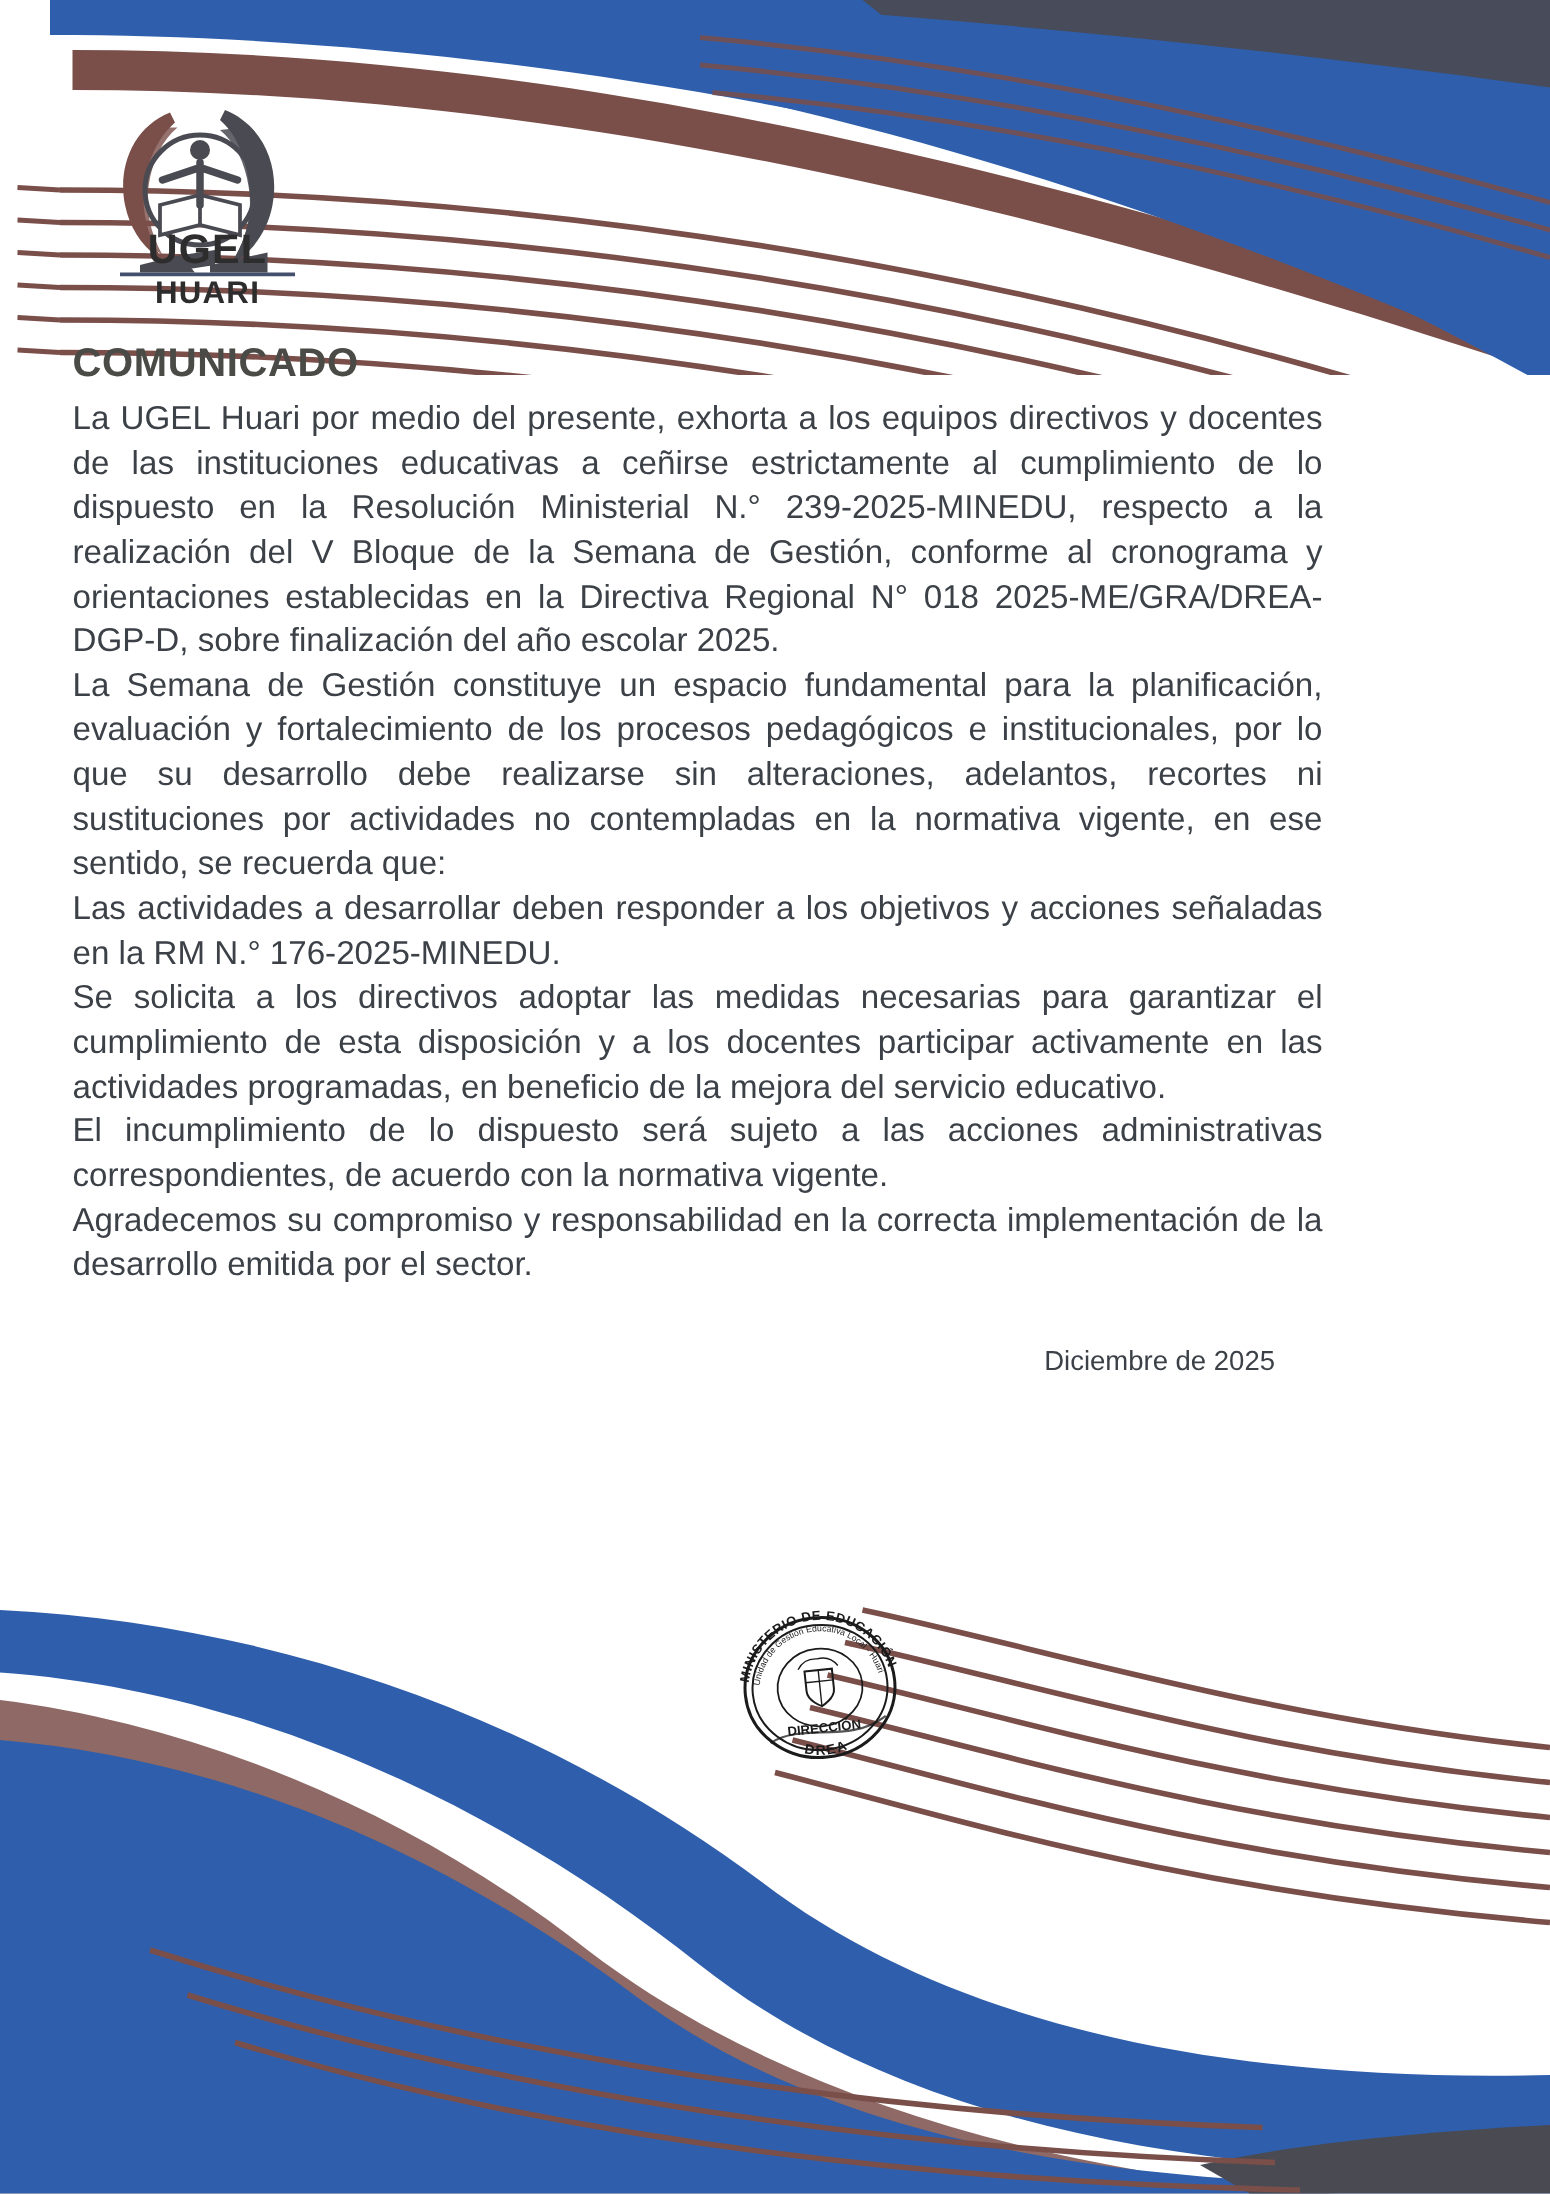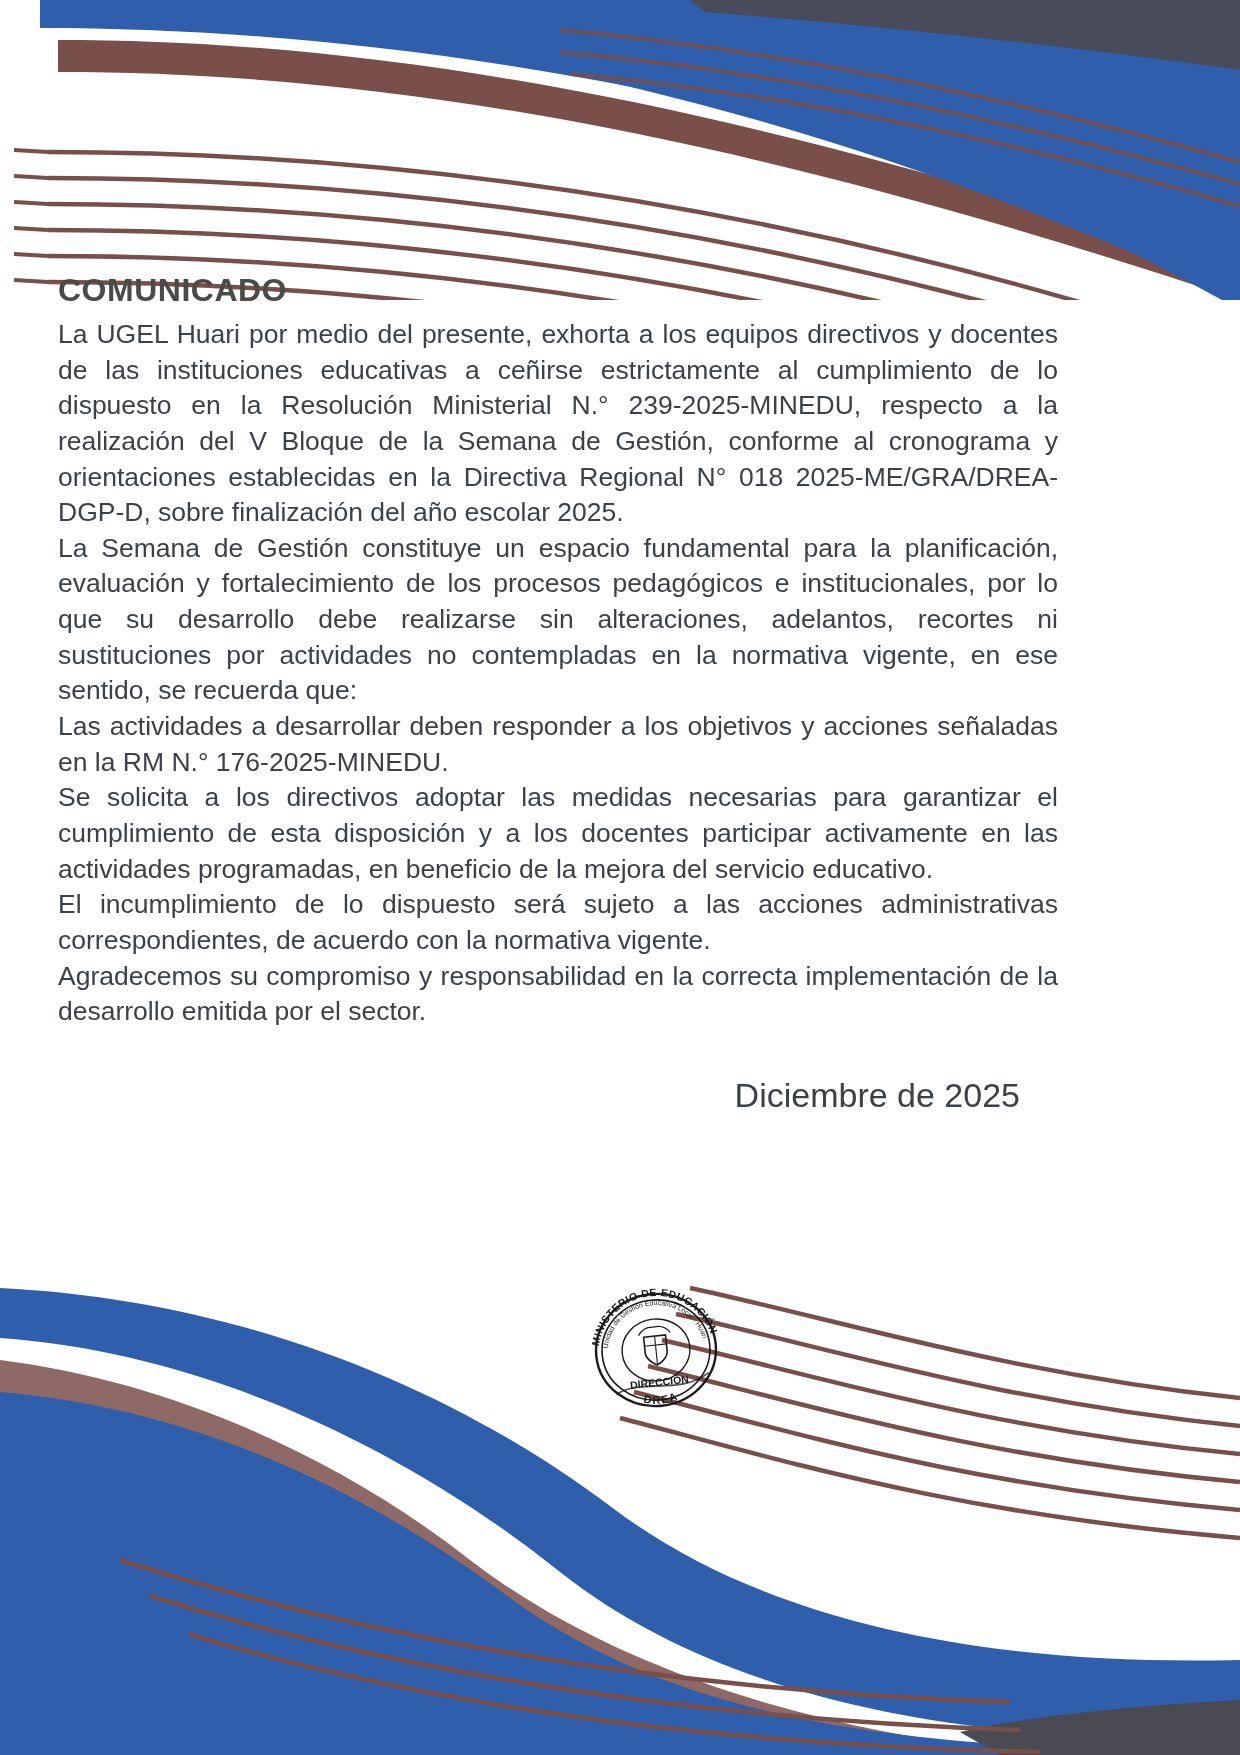--- a/index.html
+++ b/index.html
@@ -93,21 +93,21 @@
     text-align: justify;
     margin: 0;
     -webkit-hyphens: none;
     hyphens: none;
   }
   .date-line {
     margin-top: 46px;
     text-align: right;
     padding-right: 38px;
     font-family: "Liberation Sans", sans-serif;
-    font-size: 34px;
+    font-size: 22px;
     color: #3c4148;
   }
 
   
   .stamp {
     position: absolute;
     left: 578px;
     top: 1272px;
     width: 156px;
     height: 156px;
@@ -207,20 +207,49 @@
       </g>
 
       <g stroke="#7a4f4a" fill="none" stroke-width="4.5">
         <path d="M 120,1560 C 340,1630 640,1690 1010,1702"></path>
         <path d="M 150,1596 C 370,1664 660,1718 1020,1730"></path>
         <path d="M 188,1634 C 400,1698 680,1744 1040,1752"></path>
       </g>
     </g>
   </svg>
 
+  <div class="logo-block">
+    <svg viewBox="0 0 190 185" width="190" height="185">
+
+      <path d="M68,18 C38,30 26,62 32,92 C36,112 48,128 62,136
+               C52,120 46,102 47,84 C48,62 56,40 72,26 Z" fill="#7a4f4a"></path>
+      <path d="M54,30 C34,46 28,74 36,98 C42,114 52,126 62,132
+               C52,114 48,94 51,76 C54,56 62,40 74,30 Z" fill="#7a4f4a" opacity="0.8"></path>
+
+      <path d="M112,16 C142,28 156,60 150,92 C146,114 132,132 116,140
+               C128,122 134,102 132,82 C130,60 124,38 108,24 Z" fill="#4a4a52"></path>
+      <path d="M126,30 C148,48 154,76 146,100 C140,116 130,128 120,134
+               C130,116 134,96 131,78 C128,58 120,42 108,32 Z" fill="#4a4a52" opacity="0.85"></path>
+
+      <circle cx="92" cy="80" r="44" fill="none" stroke="#4a4a52" stroke-width="4"></circle>
+
+      <path d="M60,92 L92,84 L124,92 L124,116 L92,108 L60,116 Z" fill="#ffffff" stroke="#4a4a52" stroke-width="3"></path>
+      <path d="M92,84 L92,108" stroke="#4a4a52" stroke-width="3"></path>
+
+      <circle cx="92" cy="48" r="8" fill="#4a4a52"></circle>
+      <path d="M92,58 L92,92 M62,72 L92,62 L122,72" stroke="#4a4a52" stroke-width="6" fill="none" stroke-linecap="round"></path>
+
+      <path d="M44,140 L76,132 L88,146 L44,146 Z" fill="#4a4a52"></path>
+      <path d="M100,140 L146,130 L146,146 L100,146 Z" fill="#4a4a52"></path>
+      <path d="M78,132 L104,128 L104,140 L78,144 Z" fill="#4a4a52"></path>
+    </svg>
+    <div class="logo-text-ugel">UGEL</div>
+    <div class="logo-rule"></div>
+    <div class="logo-text-huari">HUARI</div>
+  </div>
 
   <div class="content">
     <h1 class="doc-title">COMUNICADO</h1>
 
     <p class="para">La UGEL Huari por medio del presente, exhorta a los equipos directivos y docentes de las instituciones educativas a ceñirse estrictamente al cumplimiento de lo dispuesto en la Resolución Ministerial N.° 239-2025-MINEDU, respecto a la realización del V Bloque de la Semana de Gestión, conforme al cronograma y orientaciones establecidas en la Directiva Regional N° 018 2025-ME/GRA/DREA-DGP-D, sobre finalización del año escolar 2025.</p>
 
     <p class="para">La Semana de Gestión constituye un espacio fundamental para la planificación, evaluación y fortalecimiento de los procesos pedagógicos e institucionales, por lo que su desarrollo debe realizarse sin alteraciones, adelantos, recortes ni sustituciones por actividades no contempladas en la normativa vigente, en ese sentido, se recuerda que:</p>
 
 
     <p class="para">Las actividades a desarrollar deben responder a los objetivos y acciones señaladas en la RM N.° 176-2025-MINEDU.</p>

